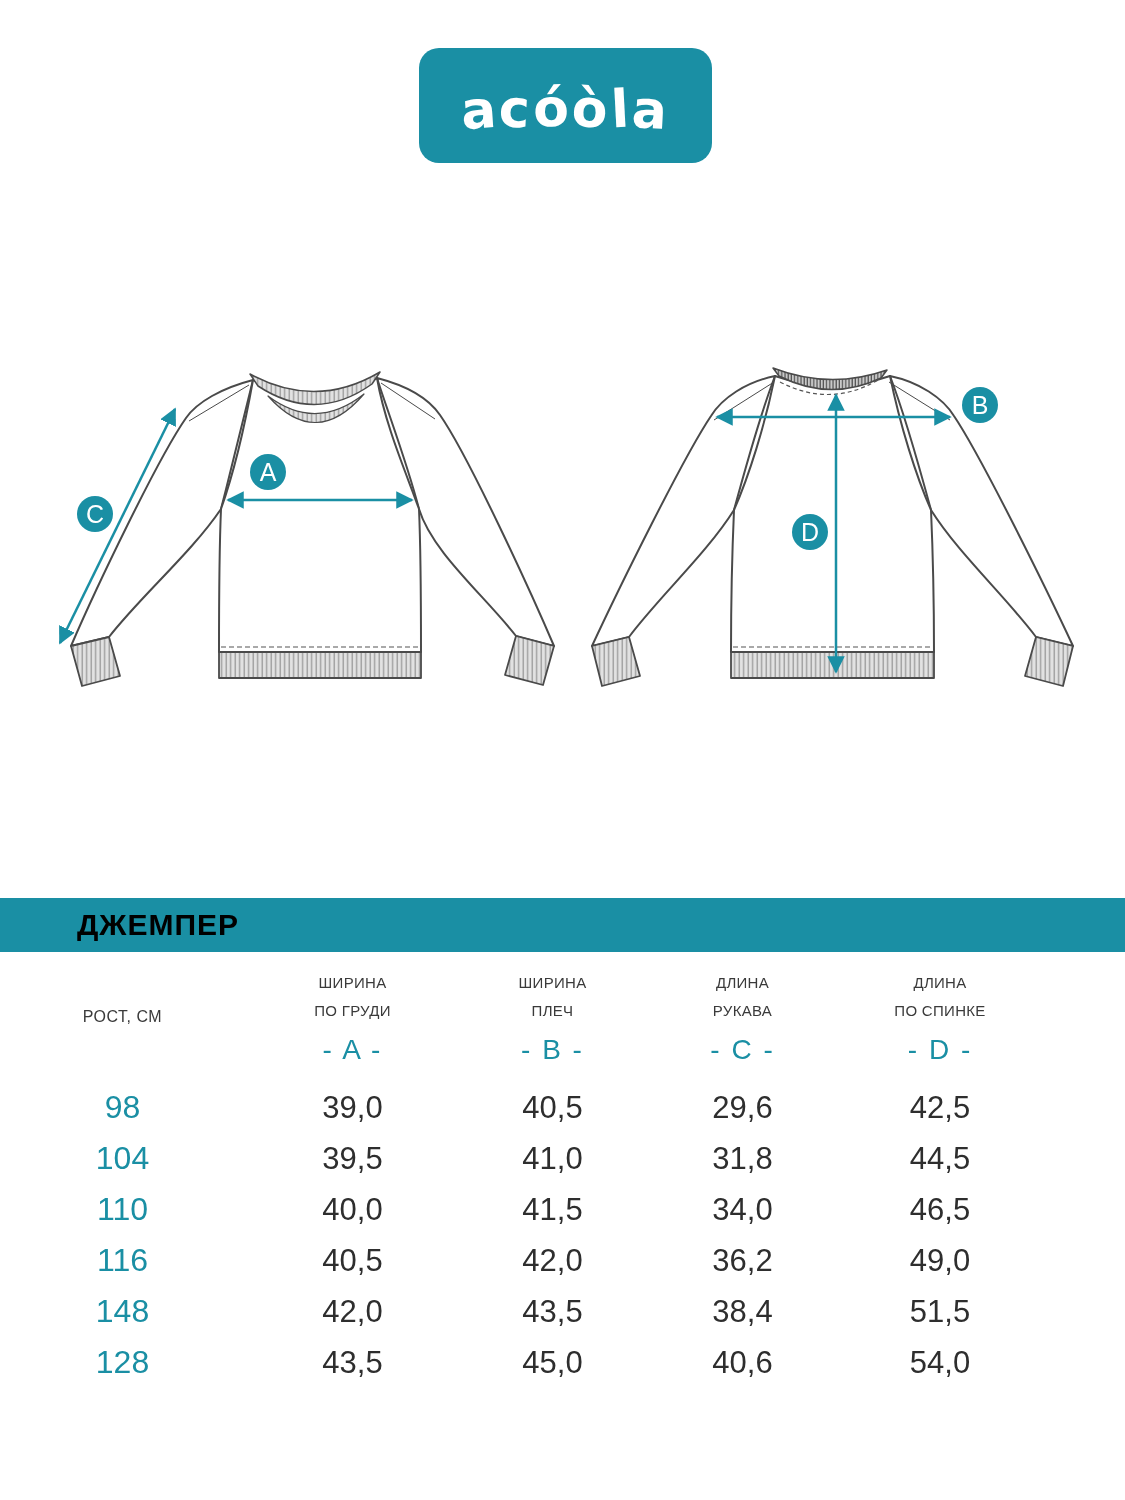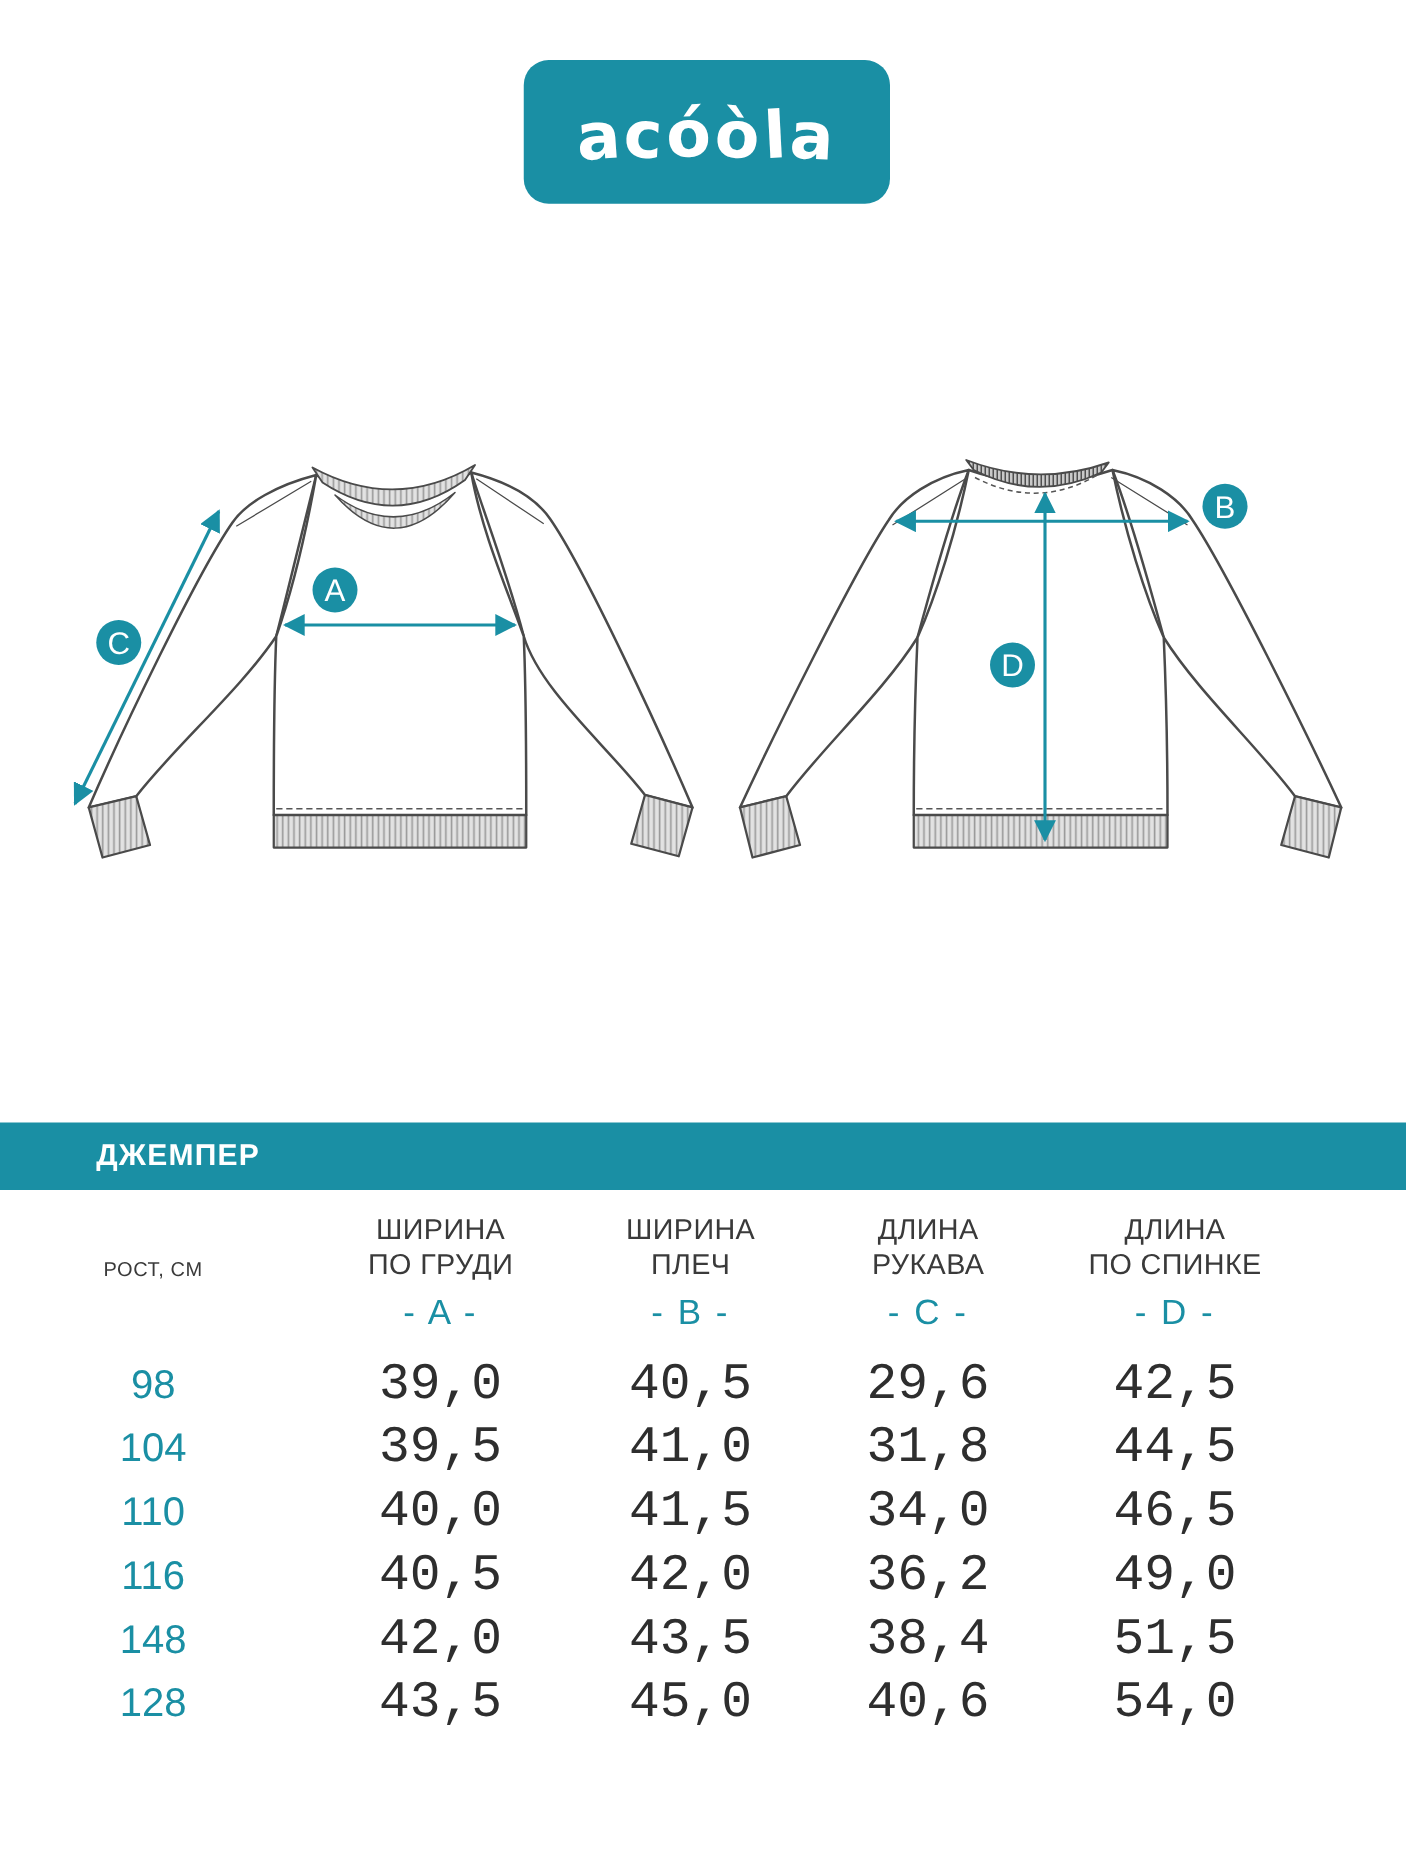--- a/index.html
+++ b/index.html
@@ -50,62 +50,61 @@
 
   
   .title-band {
     position:absolute; left:0; top:898px;
     width:1125px; height:54px;
     background:var(--accent);
   }
   .title-band span {
     position:absolute; left:77px; top:0;
     line-height:54px;
-    font-size:24px; font-weight:bold;
+    font-size:30px; font-weight:bold;
     letter-spacing:1px;
-    color:#ffffff;
+    color:#000000;
   }
 
   
   .size-table {
     position:absolute; left:0; top:962px;
     width:1040px;
     display:grid;
     grid-template-columns:245px 215px 185px 195px 200px;
     grid-template-rows:70px 50px repeat(6, 51px);
   }
   .size-table .row { display:contents; }
   .cell { text-align:center; }
   .row-header {
     align-self:end; padding-bottom:6px;
     font-size:16px; color:var(--hdr);
     letter-spacing:0.5px;
   }
   .col-title {
     align-self:center;
-    font-size:23px; line-height:28px;
+    font-size:15px; line-height:28px;
     color:var(--hdr);
     letter-spacing:0.3px;
   }
   .col-letter {
     align-self:start; padding-top:2px;
     font-size:28px;
     color:var(--accent);
     letter-spacing:2px;
   }
   .size-cell {
     align-self:center;
     font-size:32px;
     color:var(--accent);
   }
   .value-cell {
     align-self:center;
-    font-size:41px;
+    font-size:31px;
     color:var(--ink);
-    font-family:Liberation Mono, monospace;
   }
 </style>
 </head>
 <body>
 
 <div class="logo">
   <div class="logo-text">
     <span class="rl0">a</span>
     <span class="rl1">c</span>
     <span class="rl2">ó</span>

